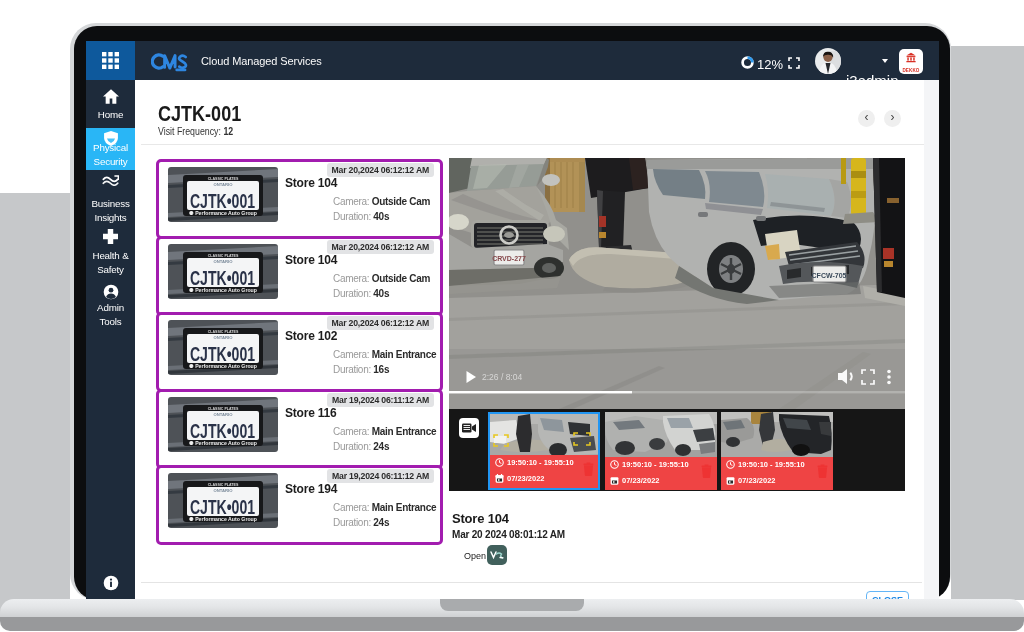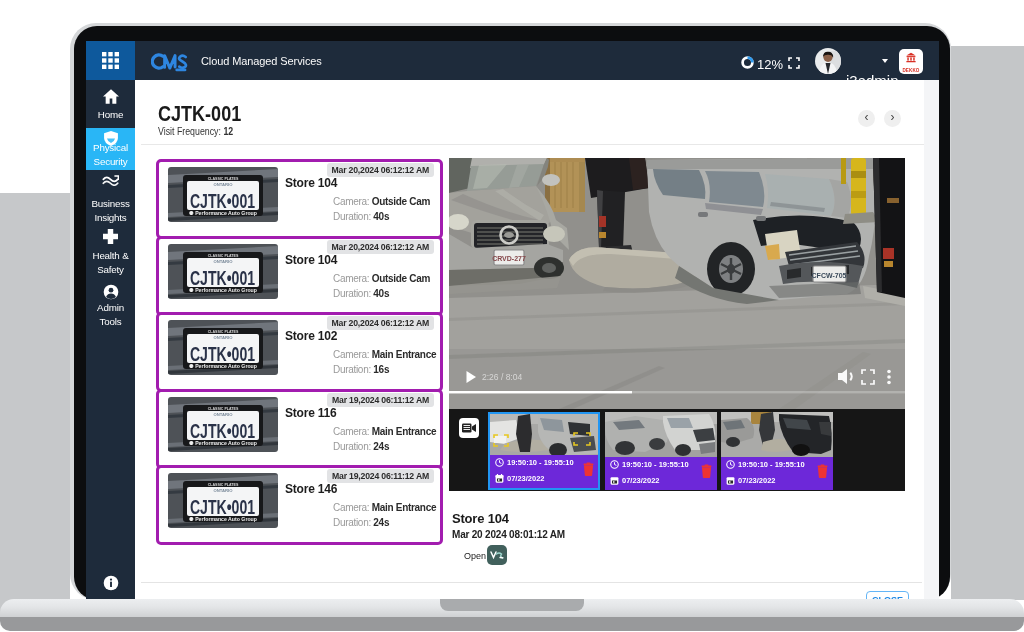--- a/index.html
+++ b/index.html
@@ -52,21 +52,21 @@
   font-size:8.7px; font-weight:bold; padding:2px 5px; border-radius:3px; letter-spacing:-0.2px; }
 .store { position:absolute; left:126px; top:14px; font-size:12px; font-weight:bold; color:#1d1d1d; letter-spacing:-0.2px; }
 .lbl { position:absolute; left:126px; font-size:10px; color:#999; letter-spacing:-0.3px;margin-left:48px; }
 .lbl b { color:#2b2b2b; font-weight:bold; }
 
 
 #video { left:314px; top:78px; width:456px; height:251px; background:#9a9a98; overflow:hidden; }
 #strip { left:314px; top:329px; width:456px; height:82px; background:#161616; }
 .tile { position:absolute; top:3px; width:112px; height:78px; background:#2b2b2b; overflow:hidden; }
 .trow { position:absolute; left:17px; color:#fff; font-size:7.5px; font-weight:bold; letter-spacing:0; }
-.tinfo { position:absolute; left:0; bottom:0; width:100%; height:33px; background:#6d28d9; }
+.tinfo { position:absolute; left:0; bottom:0; width:100%; height:33px; background:#ef4444; }
 #camicon { position:absolute; left:10px; top:9px; width:20px; height:20px; background:#fff; border-radius:4px; }
 
 #storename { left:317px; top:431px; font-size:13px; font-weight:bold; color:#1a1a1a; letter-spacing:-0.2px; }
 #storedate { left:317px; top:449px; font-size:10px; font-weight:bold; color:#222; letter-spacing:-0.2px; }
 #openin { left:317px; top:471px; font-size:9px; color:#222;margin-left:12px; }
 #vxl { left:352px; top:465px; width:20px; height:20px; background:#41605c; border-radius:5px; }
 #botdiv { left:6px; top:502px; width:781px; height:1px; background:#e4e4e4; }
 #closebtn { left:731px; top:511px; width:43px; height:18px; border:1px solid #64b5f6; border-radius:4px;
   color:#1e88e5; font-size:9px; font-weight:bold; text-align:center; line-height:16px; background:#fff; }
 </style>
@@ -234,21 +234,21 @@
         <div class="badge">Mar 19,2024 06:11:12 AM</div>
         <div class="store">Store 116</div>
         <div class="lbl" style="top:34px;">Camera: <b>Main Entrance</b></div>
         <div class="lbl" style="top:49px;">Duration: <b>24s</b></div>
       </div>
       <div class="card" style="top:385px;">
         <div class="plate"><svg width="110" height="55">
               <use href="#plateimg"></use>
             </svg></div>
         <div class="badge">Mar 19,2024 06:11:12 AM</div>
-        <div class="store">Store 146</div>
+        <div class="store">Store 194</div>
         <div class="lbl" style="top:34px;">Camera: <b>Main Entrance</b></div>
         <div class="lbl" style="top:49px;">Duration: <b>24s</b></div>
       </div>
       <div class="abs" id="video"><svg width="456" height="251" viewBox="0 0 456 251">
         <rect width="456" height="251" fill="#91908c"></rect>
         <path d="M0 140 L456 126 L456 251 L0 251 Z" fill="#a2a19d"></path>
         <path d="M0 197 L456 181 L456 185 L0 201 Z" fill="#949390" opacity="0.8"></path>
         <path d="M110 251 L210 208 L216 210 L124 251 Z" fill="#969592" opacity="0.8"></path>
         <path d="M330 251 L414 194 L422 196 L346 251 Z" fill="#9a9995" opacity="0.6"></path>
         <path d="M0 160 L456 144 L456 147 L0 163 Z" fill="#908f8b" opacity="0.5"></path>

